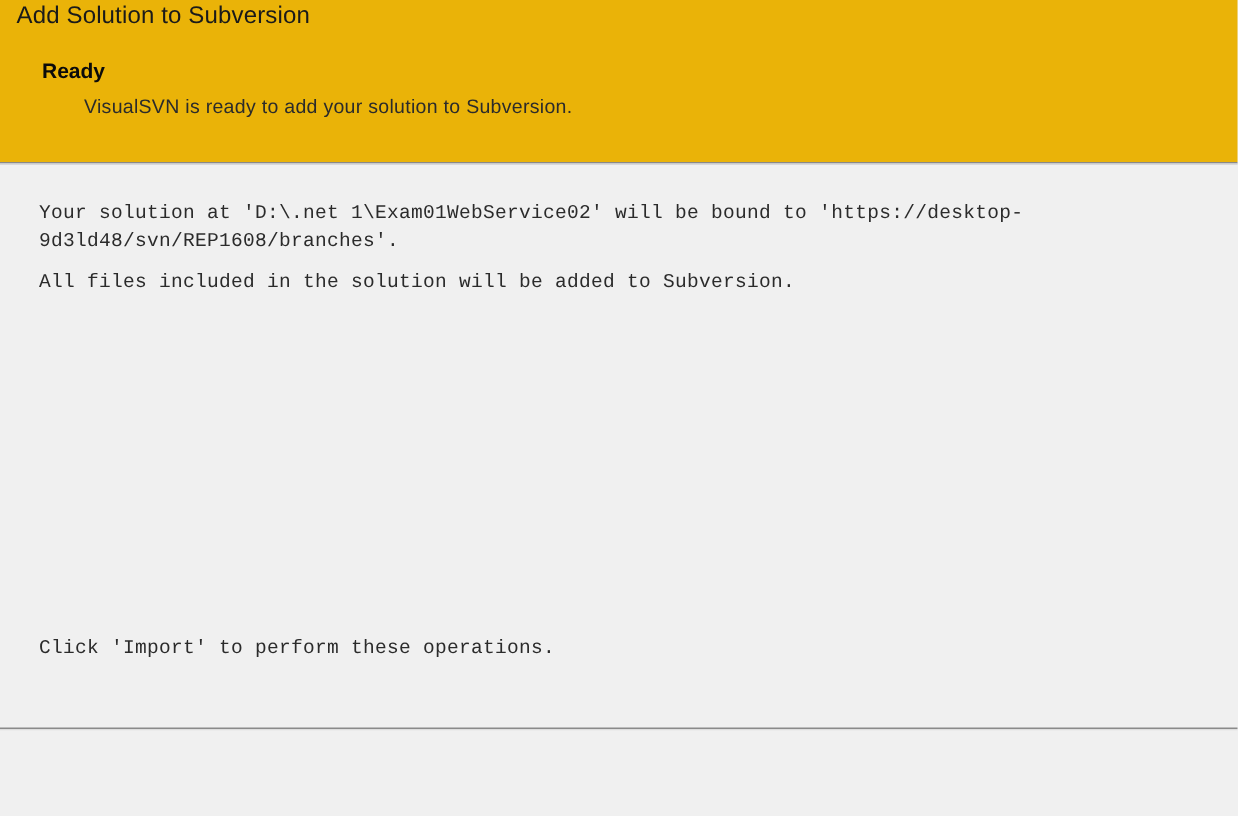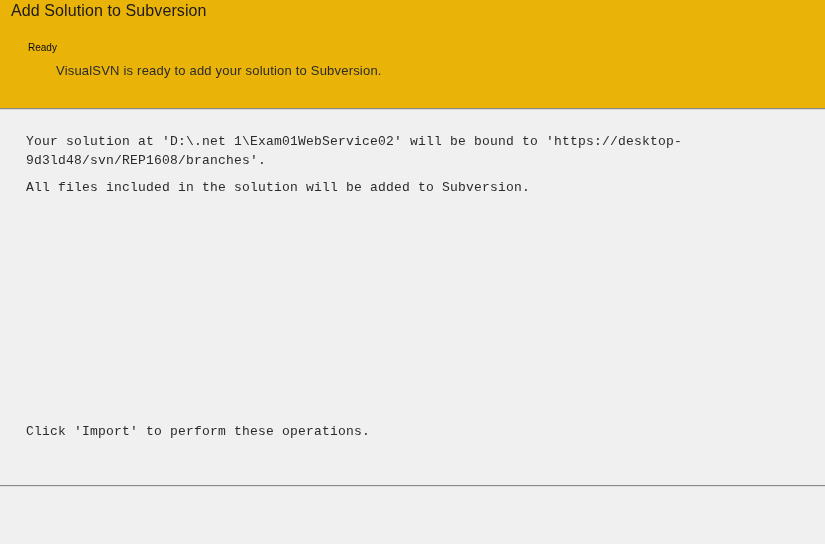--- a/index.html
+++ b/index.html
@@ -60,22 +60,22 @@
     color: #1a1a1a;
     letter-spacing: 0.1px;
     white-space: nowrap;
   }
 
   .wizard-subhead {
     position: absolute;
     left: 28px;
     top: 39px;
     font-family: "Liberation Sans", sans-serif;
-    font-size: 10px;
-    font-weight: normal;
+    font-size: 14px;
+    font-weight: bold;
     line-height: 17px;
     color: #0b0b0b;
     white-space: nowrap;
   }
 
   .wizard-subtext {
     position: absolute;
     left: 56px;
     top: 62px;
     font-family: Liberation Sans, sans-serif;

